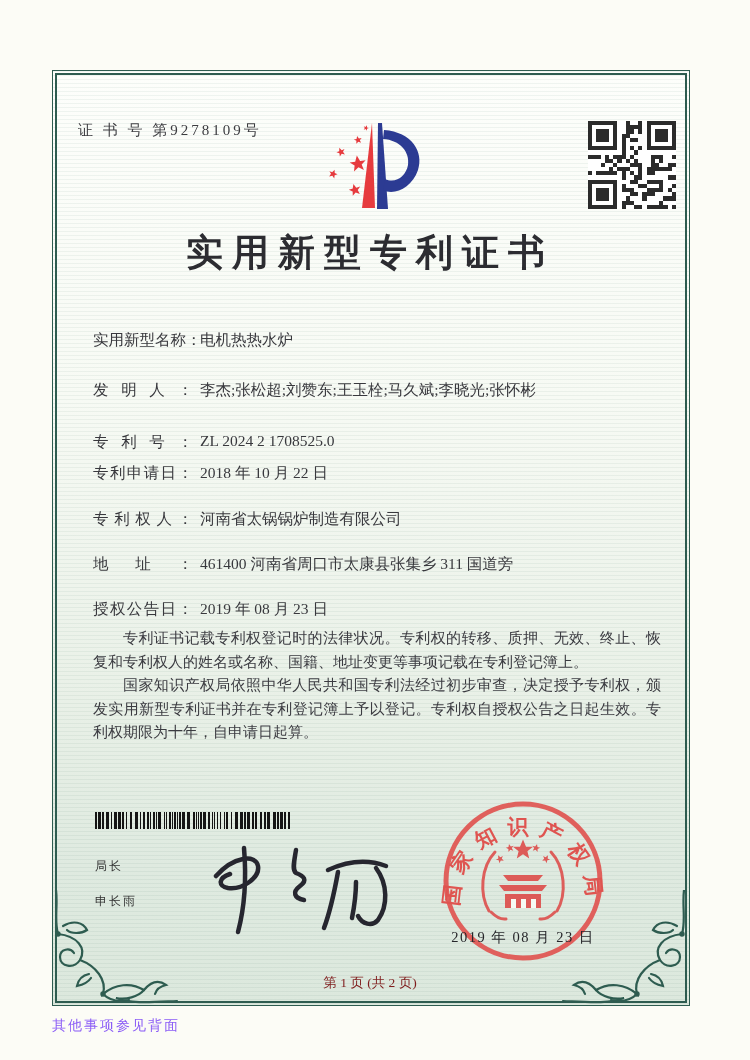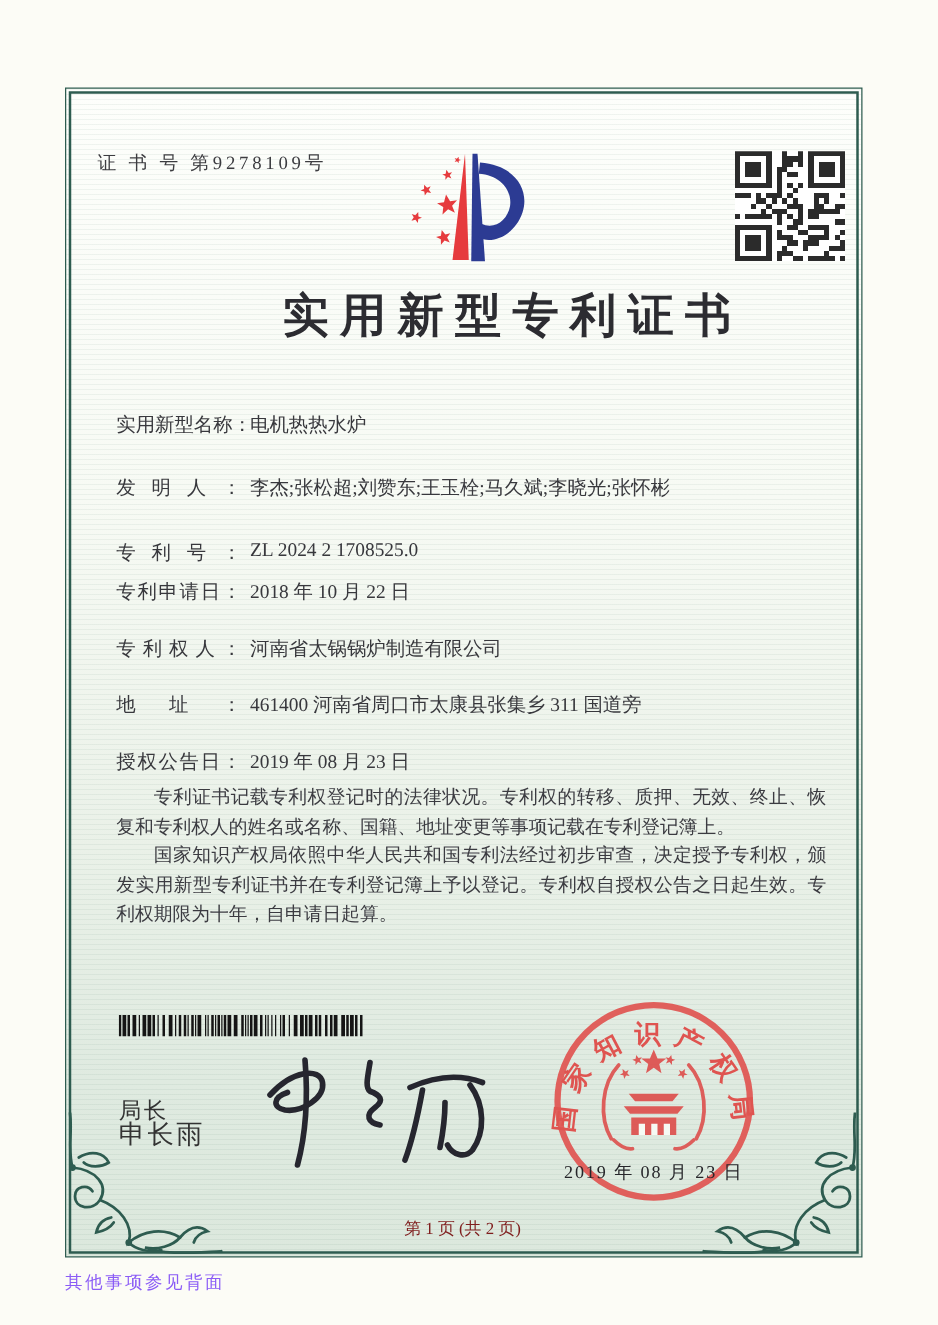--- a/index.html
+++ b/index.html
@@ -20,40 +20,40 @@
   }
   .frame-inner{
     position:absolute;left:2px;top:2px;right:2px;bottom:2px;
     border:2px solid #2e5c50;
   }
   .cert-no{
     left:78px;top:121px;font-size:15px;letter-spacing:3px;color:#3c3c40;
   }
   .title{
     left:52px;top:228px;width:636px;text-align:center;
-    font-size:37px;font-weight:bold;letter-spacing:9px;color:#2c2c31;padding-left:40px;
+    font-size:37px;font-weight:bold;letter-spacing:9px;color:#2c2c31;
   }
   .fields{left:93px;top:330px;width:575px;font-size:15.5px;color:#38383d;}
   .f-row{position:absolute;left:0;white-space:nowrap;}
   .f-label{
     display:inline-block;width:100px;
     text-align:justify;text-align-last:justify;
     -moz-text-align-last:justify;vertical-align:top;
   }
   .f-value{margin-left:7px;display:inline-block;vertical-align:top;}
   .f-value2{margin-left:107px;margin-top:4px;}
   .grant-pair{position:absolute;left:282px;top:0;white-space:nowrap;}
   .body-text{
     left:93px;top:627px;width:568px;font-size:15px;line-height:23.5px;
     text-align:justify;color:#3b3b41;
   }
   .body-text p{margin:0;text-indent:2em;}
-  .director-label{left:95px;top:876px;font-size:18px;letter-spacing:2px;
+  .director-label{left:95px;top:858px;font-size:12px;letter-spacing:2px;
     font-family:"Liberation Sans","DejaVu Sans",sans-serif;color:#333;text-align:center;}
-  .director-name{left:95px;top:893px;font-size:21px;letter-spacing:2px;
+  .director-name{left:95px;top:893px;font-size:12px;letter-spacing:2px;
     font-family:Liberation Mono, monospace;color:#333;}
   .page-no{left:52px;top:974px;width:636px;text-align:center;font-size:13.5px;color:#7f1d1d;}
   .back-note{left:52px;top:1017px;width:636px;text-align:left;font-size:14px;color:#8b5cf6;letter-spacing:2px;}
   svg{display:block;}
 </style>
 </head>
 <body>
 
 <div class="abs frame">
   <div class="frame-inner"></div>

